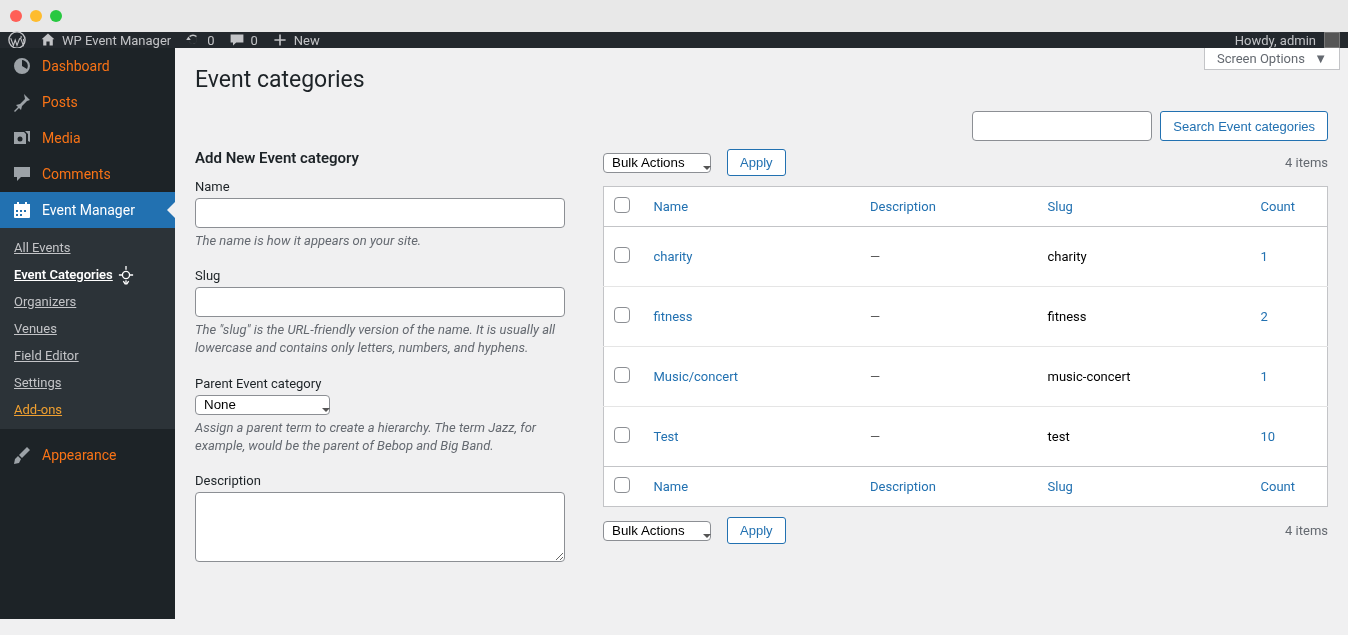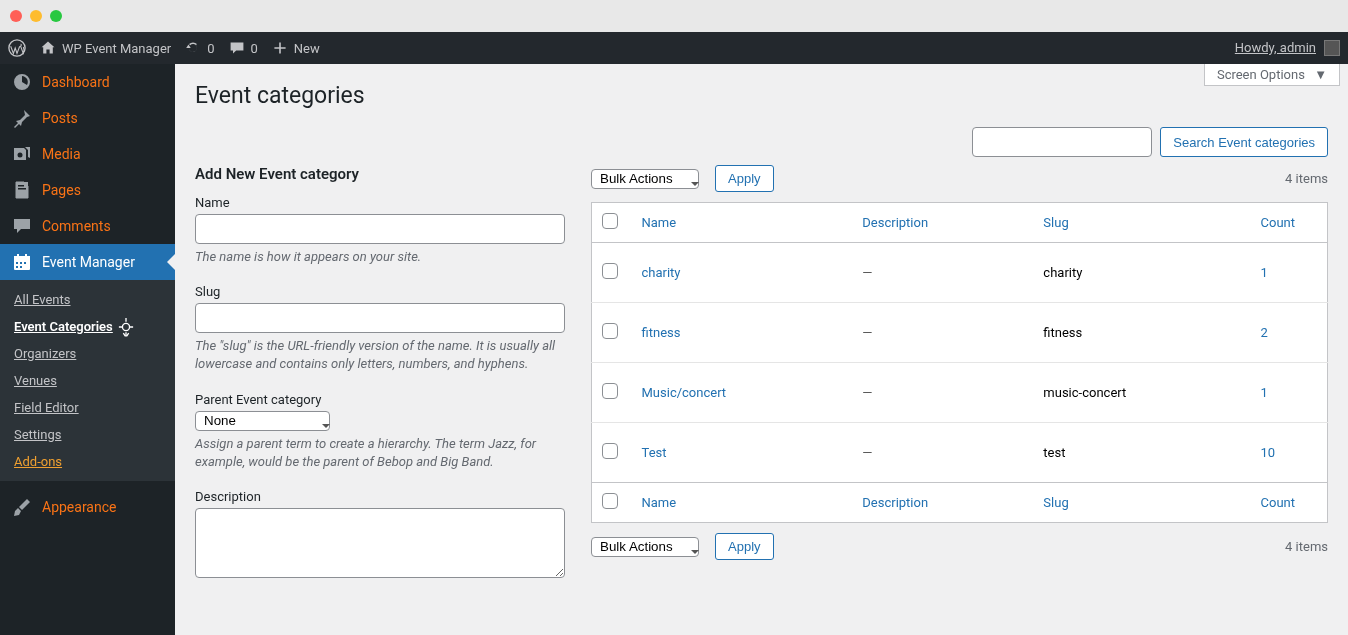--- a/index.html
+++ b/index.html
@@ -18,31 +18,31 @@
   align-items: center;
   padding-left: 10px;
   gap: 8px;
 }
 .mac-dot { width: 12px; height: 12px; border-radius: 50%; }
 .mac-red { background: #ff5f57; }
 .mac-yellow { background: #febc2e; }
 .mac-green { background: #28c840; }
 
 .admin-bar {
-  height: 32px;
+  height: 16px;
   background: #23282d;
   color: #eee;
   display: flex;
   align-items: center;
   padding: 0 8px;
   font-size: 13px;
 }
 .admin-bar-left { display: flex; align-items: center; gap: 14px; }
 .admin-bar-item { display: flex; align-items: center; gap: 6px; color: #c3c4c7; cursor: pointer; }
-.admin-bar-right { margin-left: auto; display: flex; align-items: flex-start; gap: 8px; color: #c3c4c7; text-decoration: underline; }
+.admin-bar-right { margin-left: auto; display: flex; align-items: flex-end; gap: 8px; color: #c3c4c7; }
 .admin-avatar { width: 16px; height: 16px; background: #555; border: 1px solid #777; }
 
 .main-container { display: flex; height: calc(635px - 32px - 32px); }
 .sidebar { width: 175px; background: #1d2327; color: #c3c4c7; flex-shrink: 0; overflow-y: auto; }
 .sidebar-item {
   display: flex;
   align-items: center;
   padding: 8px 12px;
   cursor: pointer;
   gap: 10px;
@@ -113,21 +113,21 @@
 .btn {
   border: 1px solid #2271b1;
   background: #fff;
   color: #2271b1;
   border-radius: 3px;
   padding: 5px 12px;
   font-size: 13px;
   cursor: pointer;
 }
 
-.col-wrap { display: flex; gap: 26px; padding: 0 20px; }
+.col-wrap { display: flex; gap: 38px; padding: 0 20px; }
 .col-left { width: 370px; flex-shrink: 0; }
 .col-right { flex: 1; }
 
 .form-heading { font-size: 15px; font-weight: 600; margin-bottom: 12px; color: #1d2327; }
 .form-label { display: block; font-size: 13px; margin-bottom: 4px; color: #1d2327; }
 .form-input {
   width: 100%;
   height: 30px;
   border: 1px solid #8c8f94;
   border-radius: 4px;
@@ -292,32 +292,20 @@
       <span>Posts</span>
     </div>
     <div class="sidebar-item">
       <span class="sidebar-icon">
           <svg width="20" height="20" viewBox="0 0 20 20" fill="#9ca2a7">
             <path d="M2 4h10l2 2v10H2zM13 3h5v11l-2-1V6l-3-3z"></path>
             <circle cx="8" cy="11" r="2.5" fill="#1d2327"></circle>
           </svg>
         </span>
       <span>Media</span>
-    </div>
-    <div class="sidebar-item">
-      <span class="sidebar-icon">
-          <svg width="20" height="20" viewBox="0 0 20 20" fill="#9ca2a7">
-            <path d="M4 2h8l4 4v12H4zM5 4v2h6V4zm0 4v2h10V8zm0 4v2h10v-2z"></path>
-            <path d="M4 2h8l4 4v12H4z" fill="none" stroke="#9ca2a7"></path>
-            <rect x="4" y="2" width="12" height="16" fill="#9ca2a7"></rect>
-            <rect x="6" y="5" width="6" height="1.5" fill="#1d2327"></rect>
-            <rect x="6" y="8" width="8" height="1.5" fill="#1d2327"></rect>
-          </svg>
-        </span>
-      <span>Pages</span>
     </div>
     <div class="sidebar-item">
       <span class="sidebar-icon">
           <svg width="20" height="20" viewBox="0 0 20 20" fill="#9ca2a7">
             <path d="M2 3h16v10H9l-4 4v-4H2z"></path>
           </svg>
         </span>
       <span>Comments</span>
     </div>
     <div class="sidebar-item current">

